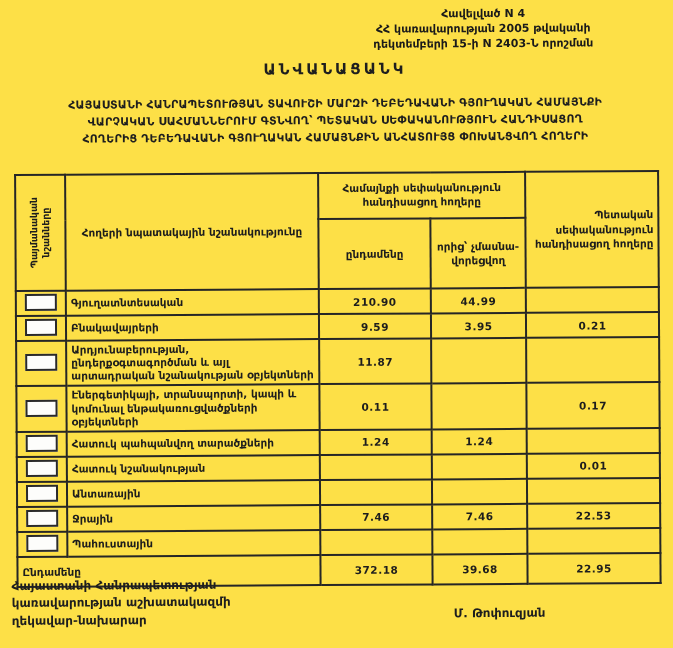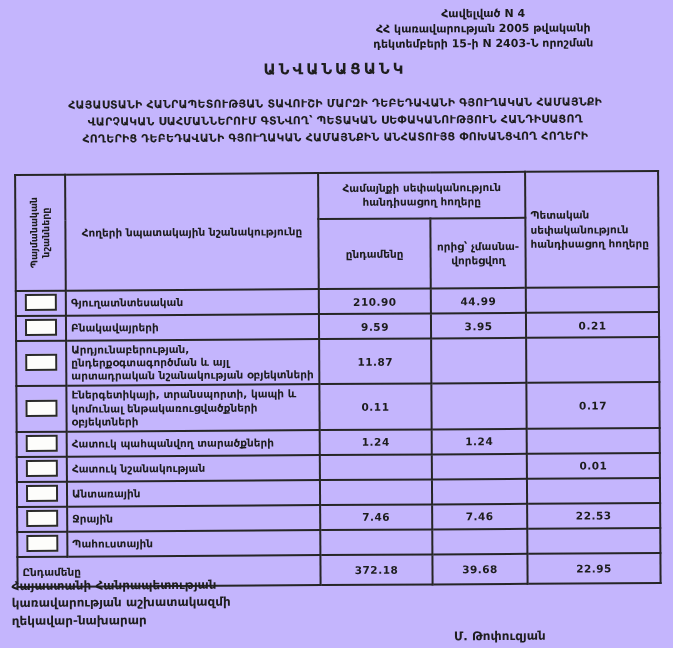--- a/index.html
+++ b/index.html
@@ -1,19 +1,19 @@
 <!DOCTYPE html>
 <html><head>
 <meta charset="utf-8">
 <style>
   html,body{margin:0;padding:0;background:#e8e8e6;}
   .page{
     position:relative;
     width:673px;height:648px;
-    background:#c4b5fd;
+    background:#fde047;
     font-family:"DejaVu Sans", sans-serif;
     color:#1e1e1e;
     overflow:hidden;
   }
   .tilt{position:absolute;left:0;top:0;width:673px;height:648px;transform:rotate(-0.35deg);}
   
   .appendix{
     position:absolute;top:8px;right:8px;width:360px;
     text-align:center;font-size:11px;font-weight:700;line-height:1.35;
     color:#1a1a1a;
@@ -35,21 +35,21 @@
     width:643px;border-collapse:collapse;table-layout:fixed;
   }
   table.land th, table.land td{
     border:2px solid #262626;
     padding:2px 4px;
     vertical-align:middle;
     font-size:10.5px;font-weight:700;color:#1d1d1d;
   }
   th.group-head{height:40px;text-align:center;line-height:1.3;}
   th.sub-head{height:64px;text-align:center;line-height:1.35;}
-  th.state-head{text-align:left;line-height:1.4;}
+  th.state-head{text-align:right;line-height:1.4;}
   th.purpose-head{text-align:center;}
   .prewrap{white-space:pre-line;}
   
   .vert-wrap{display:flex;align-items:center;justify-content:center;height:104px;}
   .vert-text{
     transform:rotate(-90deg);
     width:100px;
     font-size:9.5px;font-weight:700;text-align:center;line-height:1.25;
   }
   
@@ -61,21 +61,21 @@
   td.label-cell{text-align:left;padding-left:7px;line-height:1.25;}
   td.num-cell{text-align:center;font-size:12.5px;font-weight:700;letter-spacing:0.5px;}
   tr.total-row td{height:24px;}
   td.total-label{padding-left:62px;font-size:11px;}
   
   .sig-block{
     position:absolute;left:10px;top:576px;
     font-size:12px;font-weight:700;line-height:1.45;
   }
   .sig-name{
-    position:absolute;left:452px;top:630px;
+    position:absolute;left:452px;top:607px;
     font-size:12px;font-weight:700;
   }
 </style>
 </head>
 <body>
 
 <div class="page">
   <div class="tilt">
 
     <div class="appendix">

